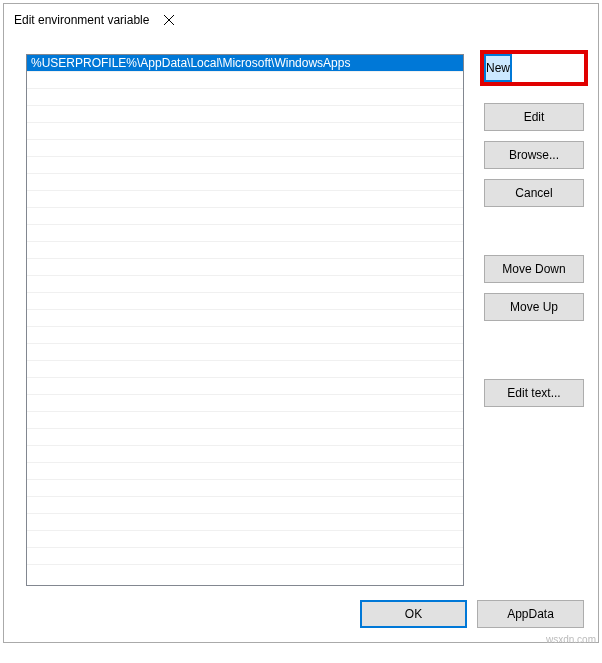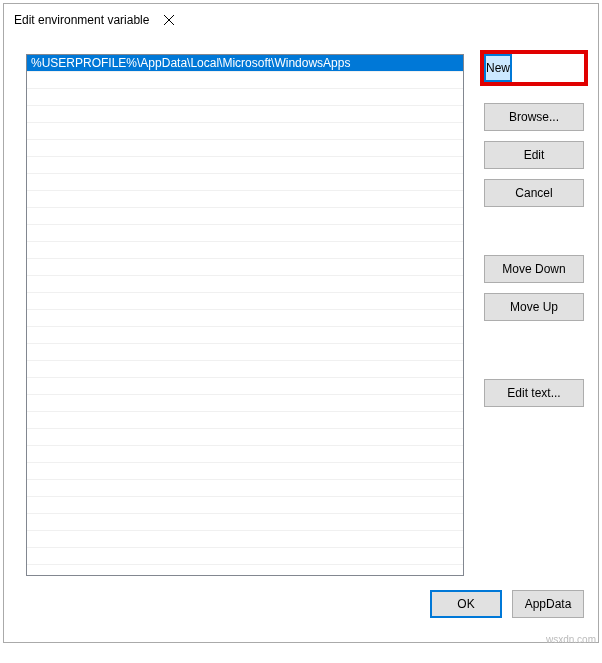--- a/index.html
+++ b/index.html
@@ -101,22 +101,22 @@
     }
     .spacer-sm { height: 38px; }
     .spacer-md { height: 48px; }
     .footer {
       display: flex;
       justify-content: flex-end;
       padding: 14px 14px 14px 0;
       gap: 10px;
     }
     .footer .win-button {
-      width: 72px;
-      margin-bottom: 10px;
+      width: 107px;
+      margin-bottom: 0;
     }
     .footer .ok-btn {
       border: 2px solid #0078d7;
       background: #e1e1e1;
     }
     .watermark {
       position: absolute;
       right: 6px;
       bottom: 18px;
       font-size: 10px;
@@ -171,22 +171,22 @@
         <div class="list-row"></div>
         <div class="list-row"></div>
         <div class="list-row"></div>
         <div class="list-row"></div>
       </div>
 
     <div class="side-buttons">
       <div class="highlight-wrap">
         <button class="win-button">New</button>
       </div>
+      <button class="win-button">Edit</button>
       <button class="win-button">Browse...</button>
-      <button class="win-button">Edit</button>
       <button class="win-button">Cancel</button>
       <div class="spacer-sm"></div>
       <button class="win-button">Move Down</button>
       <button class="win-button">Move Up</button>
       <div class="spacer-md"></div>
       <button class="win-button">Edit text...</button>
     </div>
 
   </div>
 

